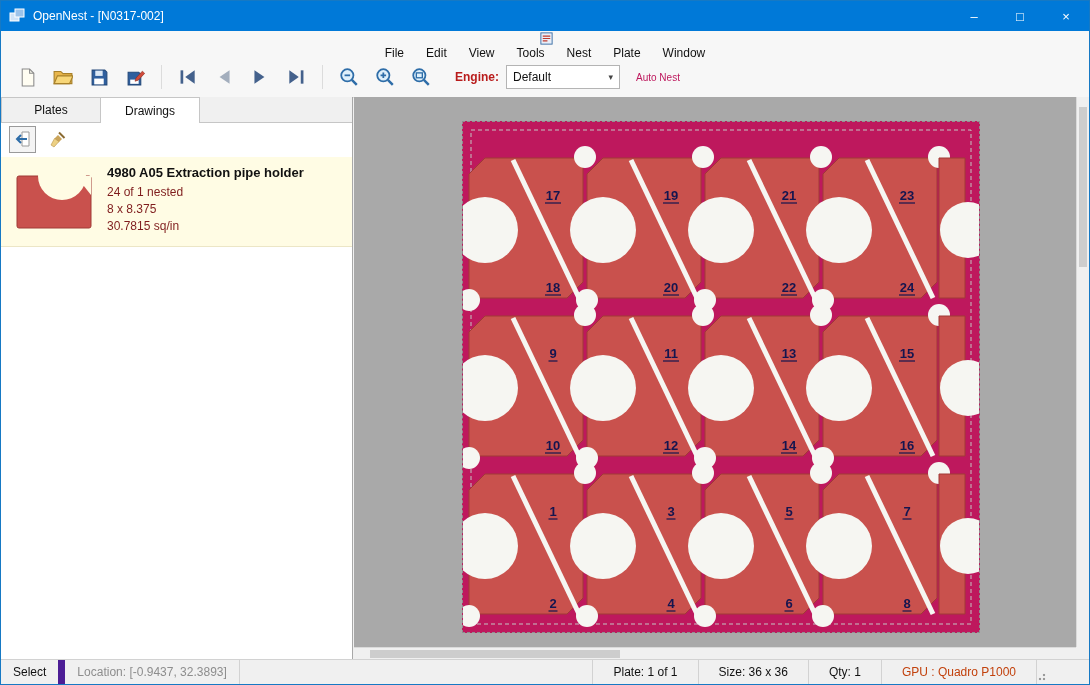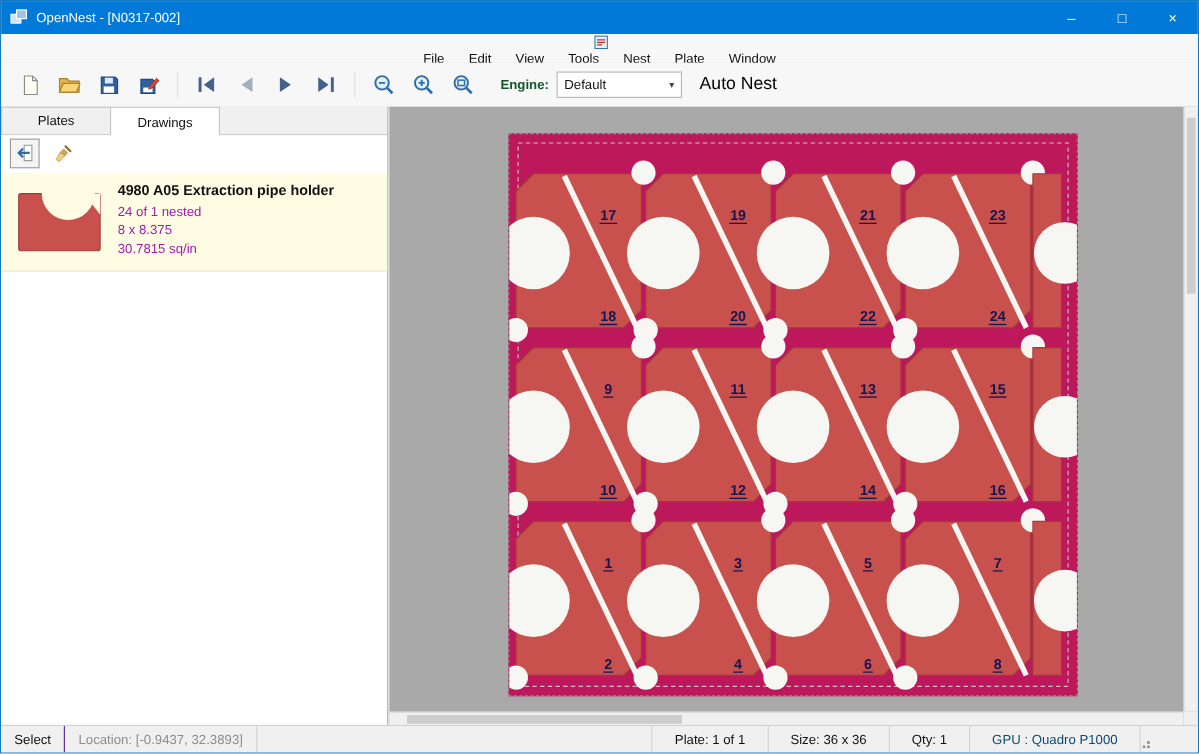--- a/index.html
+++ b/index.html
@@ -15,52 +15,52 @@
   .menubar{position:absolute;top:30px;left:0;right:0;height:26px;background:#f7f7f7;display:flex;align-items:center;border-bottom:1px solid #e2e2e2;flex-direction:column;}
   .mdi-icon{margin:0 6px 0 8px;display:flex;}
   .menu-items{display:flex;height:100%;align-items:center;}
   .menu-item{padding:0 11px;font-size:12px;color:#111;height:100%;display:flex;align-items:center;}
   .mdi-controls{margin-left:auto;display:flex;align-items:center;gap:8px;padding-right:8px;color:#222;font-size:11px;}
   .mdi-btn{width:18px;height:16px;display:flex;align-items:center;justify-content:center;}
   
   .toolbar{position:absolute;top:56px;height:40px;left:0;right:0;background:#f7f7f7;border-bottom:1px solid #d8d8d8;display:flex;align-items:center;padding-left:8px;}
   .tbtn{width:34px;height:30px;display:flex;align-items:center;justify-content:center;margin:0 1px;}
   .tsep{width:1px;height:24px;background:#dcdcdc;margin:0 8px;}
-  .engine-label{font-size:12px;font-weight:bold;margin:0 7px 0 16px;color:#14532d;}
+  .engine-label{font-size:12px;font-weight:bold;margin:0 7px 0 16px;color:#b91c1c;}
   .combo{width:100px;height:22px;background:#fff;border:1px solid #b4b4b4;font-size:12px;display:flex;align-items:center;padding:0 6px;color:#111;}
   .combo-arrow{margin-left:auto;font-size:9px;color:#444;}
-  .autonest{font-size:16px;margin-left:16px;color:#000000;}
+  .autonest{font-size:10px;margin-left:16px;color:#be185d;}
   
   .sidepanel{position:absolute;left:0;top:96px;width:352px;bottom:24px;background:#fff;border-right:1px solid #a8a8a8;box-sizing:border-box;}
   .tabs{position:absolute;top:0;left:0;right:0;height:26px;background:#f0f0f0;display:flex;border-bottom:1px solid #c6c6c6;box-sizing:border-box;}
   .tab{width:100px;display:flex;align-items:center;justify-content:center;font-size:12px;border:1px solid #c6c6c6;border-bottom:none;background:#f0f0f0;margin-right:-1px;box-sizing:border-box;color:#111;}
   .tab.active{background:#fff;position:relative;z-index:2;height:26px;}
   .subtoolbar{position:absolute;top:26px;left:0;right:0;height:32px;display:flex;align-items:center;padding-left:8px;gap:8px;background:#fff;}
   .sbtn{width:27px;height:27px;display:flex;align-items:center;justify-content:center;box-sizing:border-box;}
   .sbtn.bordered{border:1px solid #9a9a9a;background:#f4f4f4;}
   .drawing-item{position:absolute;top:60px;left:0;right:0;height:90px;background:#fffce4;display:flex;padding:6px 8px;border-bottom:1px solid #ece6c6;box-sizing:border-box;}
   .thumb{width:90px;display:flex;align-items:center;justify-content:center;}
   .item-text{padding-left:8px;padding-top:2px;}
   .item-title{font-size:13px;font-weight:bold;color:#111;margin-bottom:4px;}
-  .item-line{font-size:12px;color:#a21caf;line-height:17px;}
+  .item-line{font-size:12px;color:#7f1d1d;line-height:17px;}
   
   .canvas{position:absolute;left:353px;top:96px;right:0;bottom:24px;background:#a9a9a9;}
   .plate{position:absolute;left:108px;top:24px;width:516px;height:510px;background:#be185d;border:1px dashed #8f8f8f;box-sizing:content-box;}
   .vscroll{position:absolute;right:0;top:0;width:13px;bottom:13px;background:#f0f0f0;border-left:1px solid #dadada;box-sizing:border-box;}
   .vthumb{position:absolute;left:2px;right:2px;top:10px;height:160px;background:#cdcdcd;}
   .hscroll{position:absolute;left:0;right:13px;bottom:0;height:13px;background:#f0f0f0;border-top:1px solid #dadada;box-sizing:border-box;}
   .hthumb{position:absolute;top:2px;bottom:2px;left:16px;width:250px;background:#cdcdcd;}
   .scroll-corner{position:absolute;right:0;bottom:0;width:13px;height:13px;background:#f0f0f0;}
   
   .statusbar{position:absolute;left:0;bottom:0;right:0;height:24px;background:#f0f0f0;border-top:1px solid #d2d2d2;display:flex;align-items:center;font-size:12px;color:#111;}
-  .seg{padding:0 12px;height:100%;display:flex;align-items:center;border-right:1px solid #4c1d95;}
+  .seg{padding:0 12px;height:100%;display:flex;align-items:center;border-right:7px solid #4c1d95;}
   .seg.loc{color:#8d8d8d;border-right:1px solid #d2d2d2;}
   .right-segs{margin-left:auto;display:flex;height:100%;align-items:center;}
   .rseg{padding:0 20px;height:100%;display:flex;align-items:center;border-left:1px solid #d2d2d2;}
-  .gpu{color:#0c4a6e;}
+  .gpu{color:#c2410c;}
   .grip{width:12px;height:100%;background:
         radial-gradient(circle at 3px 19px,#9a9a9a 1.2px,transparent 1.6px),
         radial-gradient(circle at 7px 19px,#9a9a9a 1.2px,transparent 1.6px),
         radial-gradient(circle at 7px 15px,#9a9a9a 1.2px,transparent 1.6px);}
 </style>
 </head>
 <body>
 
 <div class="window">
 

